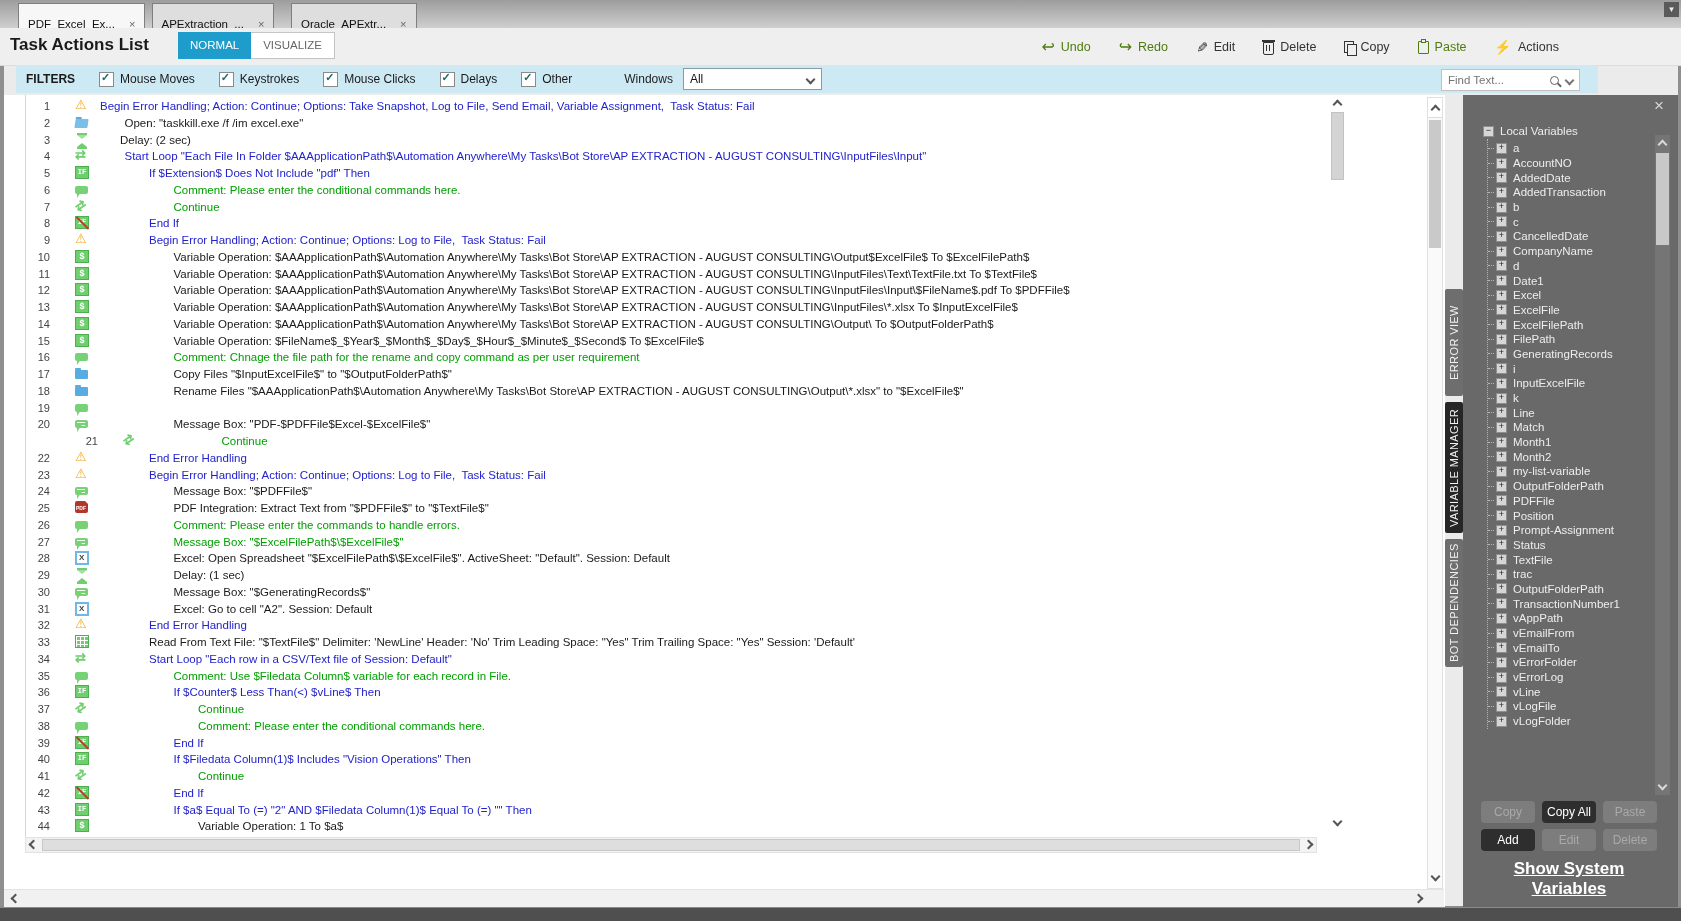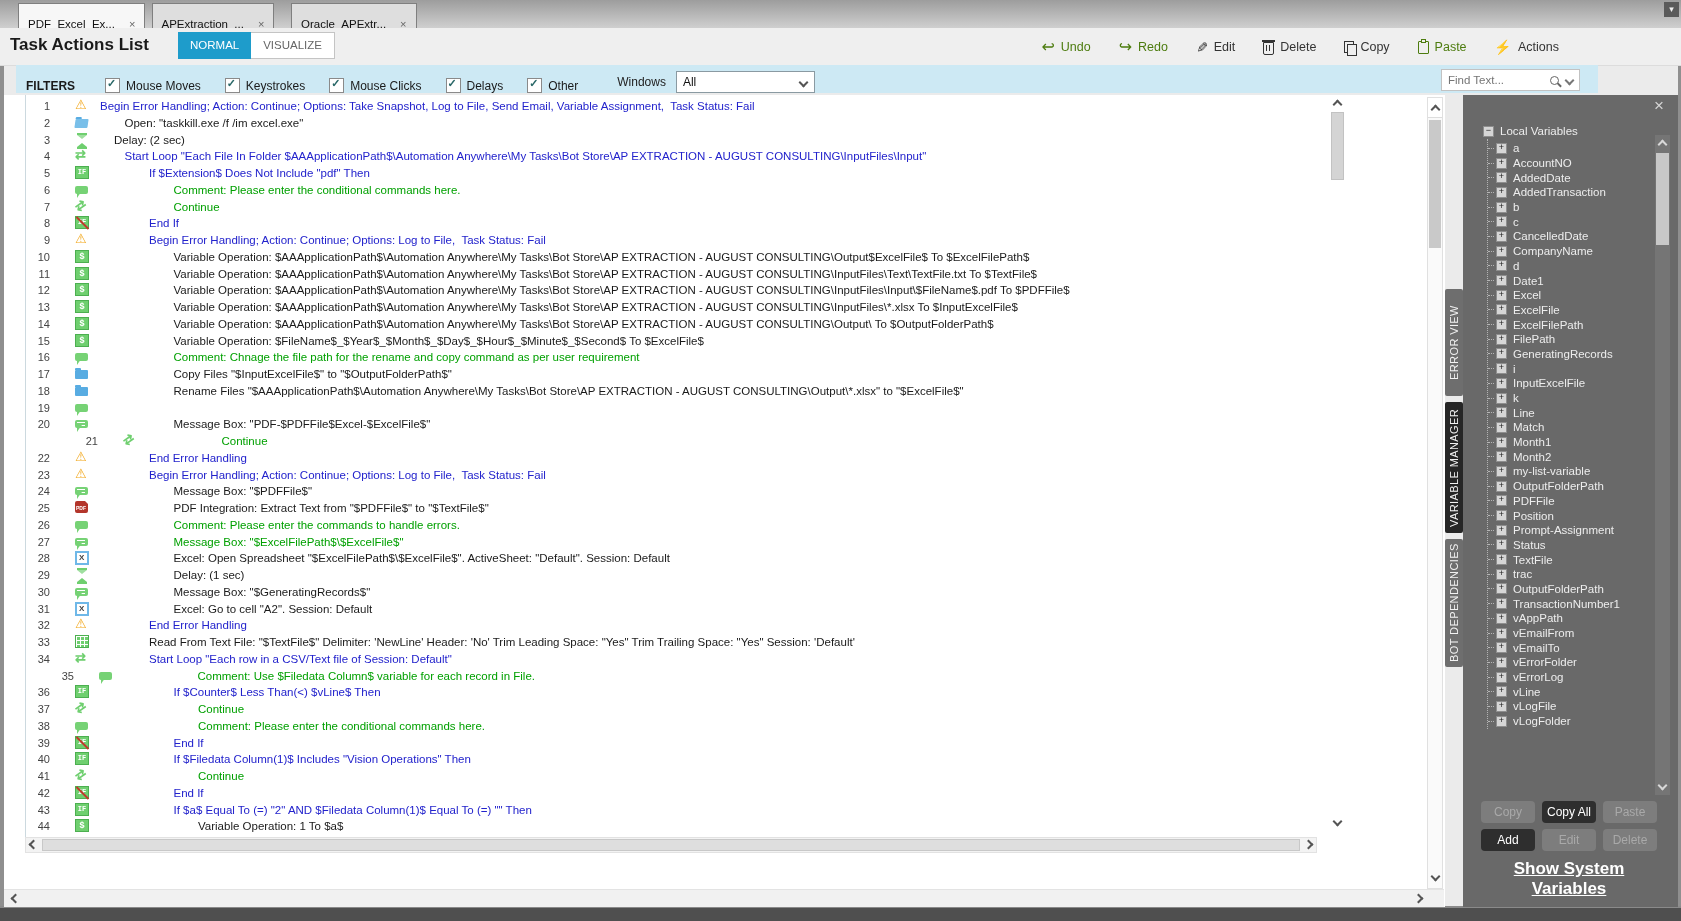--- a/index.html
+++ b/index.html
@@ -40,26 +40,26 @@
   .tico-delete{width:9px;height:11px;border:1px solid currentColor;border-radius:0 0 2px 2px;margin-top:3px}
   .tico-delete::before{content:"";position:absolute;top:-3px;left:-2px;right:-2px;height:2px;background:currentColor}
   .tico-delete::after{content:"";position:absolute;top:2px;left:2px;width:1px;height:6px;background:currentColor;box-shadow:3px 0 0 currentColor}
   .tico-copy{width:8px;height:10px;border:1px solid currentColor}
   .tico-copy::before{content:"";position:absolute;left:2px;top:2px;width:8px;height:10px;border:1px solid currentColor;background:#efefef}
   .tico-paste{width:9px;height:11px;border:1px solid currentColor;border-radius:1px;margin-top:2px}
   .tico-paste::before{content:"";position:absolute;top:-3px;left:2px;width:3px;height:2px;border:1px solid currentColor;background:#efefef}
 
   
   #filterbar{left:16px;top:65px;width:1582px;height:28px;background:#cde9f4;display:flex;
-             align-items:flex-end;padding-left:10px;gap:30px;box-sizing:border-box;font-size:12px}
+             align-items:center;padding-left:10px;gap:24px;box-sizing:border-box;font-size:12px}
   #filters-label{font-weight:bold;color:#1a1a1a}
   .fitem{display:flex;align-items:center;gap:6px;color:#1a1a1a;white-space:nowrap}
   .cb{width:13px;height:13px;background:#fff;border:1px solid #8a8a8a;position:relative;display:inline-block}
   .cb::after{content:"✓";position:absolute;top:-2px;left:1px;font-size:11px;color:#2a6868;font-weight:bold}
-  #windows-group{display:flex;align-items:center;gap:10px;margin-left:9px}
+  #windows-group{display:flex;align-items:center;gap:10px;margin-left:28px}
   #windows-dropdown{width:131px;height:20px;background:#fff;border:1px solid #8a9aa2;display:flex;
                     align-items:center;padding-left:6px;position:relative;font-size:12px;color:#111}
   .chev{display:inline-block;width:5px;height:5px;border-left:2px solid #555;border-bottom:2px solid #555}
   .chev-down{transform:rotate(-45deg)}
   .chev-up{transform:rotate(135deg)}
   .chev-left{transform:rotate(45deg)}
   .chev-right{transform:rotate(-135deg)}
   #windows-dropdown .chev{position:absolute;right:7px;top:7px}
   #find-box{position:absolute;right:18px;top:4px;width:137px;height:20px;background:#fff;
             border:1px solid #c2c2c2;display:flex;align-items:center}
@@ -275,21 +275,21 @@
         <span class="txt c-blue" style="left: 96px;">Begin Error Handling; Action: Continue; Options: Take Snapshot, Log to File, Send Email, Variable Assignment,  Task Status: Fail</span>
       </div>
       <div class="arow" style="top: 19.75px;">
         <span class="num">2</span>
         <span class="ic ic-open-folder"></span>
         <span class="txt c-black" style="left: 120.5px;">Open: "taskkill.exe /f /im excel.exe"</span>
       </div>
       <div class="arow" style="top: 36.5px;">
         <span class="num">3</span>
         <span class="ic ic-hourglass"></span>
-        <span class="txt c-black" style="left: 110px;">Delay: (2 sec)</span>
+        <span class="txt c-black" style="left: 116px;">Delay: (2 sec)</span>
       </div>
       <div class="arow" style="top: 53.25px;">
         <span class="num">4</span>
         <span class="ic ic-loop"></span>
         <span class="txt c-blue" style="left: 120.5px;">Start Loop "Each File In Folder $AAApplicationPath$\Automation Anywhere\My Tasks\Bot Store\AP EXTRACTION - AUGUST CONSULTING\InputFiles\Input"</span>
       </div>
       <div class="arow" style="top: 70px;">
         <span class="num">5</span>
         <span class="ic ic-if"></span>
         <span class="txt c-blue" style="left: 145px;">If $Extension$ Does Not Include "pdf" Then</span>
@@ -431,21 +431,21 @@
       <div class="arow" style="top: 539px;">
         <span class="num">33</span>
         <span class="ic ic-table"></span>
         <span class="txt c-black" style="left: 145px;">Read From Text File: "$TextFile$" Delimiter: 'NewLine' Header: 'No' Trim Leading Space: "Yes" Trim Trailing Space: "Yes" Session: 'Default'</span>
       </div>
       <div class="arow" style="top: 555.75px;">
         <span class="num">34</span>
         <span class="ic ic-loop"></span>
         <span class="txt c-blue" style="left: 145px;">Start Loop "Each row in a CSV/Text file of Session: Default"</span>
       </div>
-      <div class="arow" style="top: 572.5px; margin-left: 24px;">
+      <div class="arow" style="top: 572.5px;">
         <span class="num">35</span>
         <span class="ic ic-comment"></span>
         <span class="txt c-green" style="left: 169.5px;">Comment: Use $Filedata Column$ variable for each record in File.</span>
       </div>
       <div class="arow" style="top: 589.25px;">
         <span class="num">36</span>
         <span class="ic ic-if"></span>
         <span class="txt c-blue" style="left: 169.5px;">If $Counter$ Less Than(&lt;) $vLine$ Then</span>
       </div>
       <div class="arow" style="top: 606px;">

